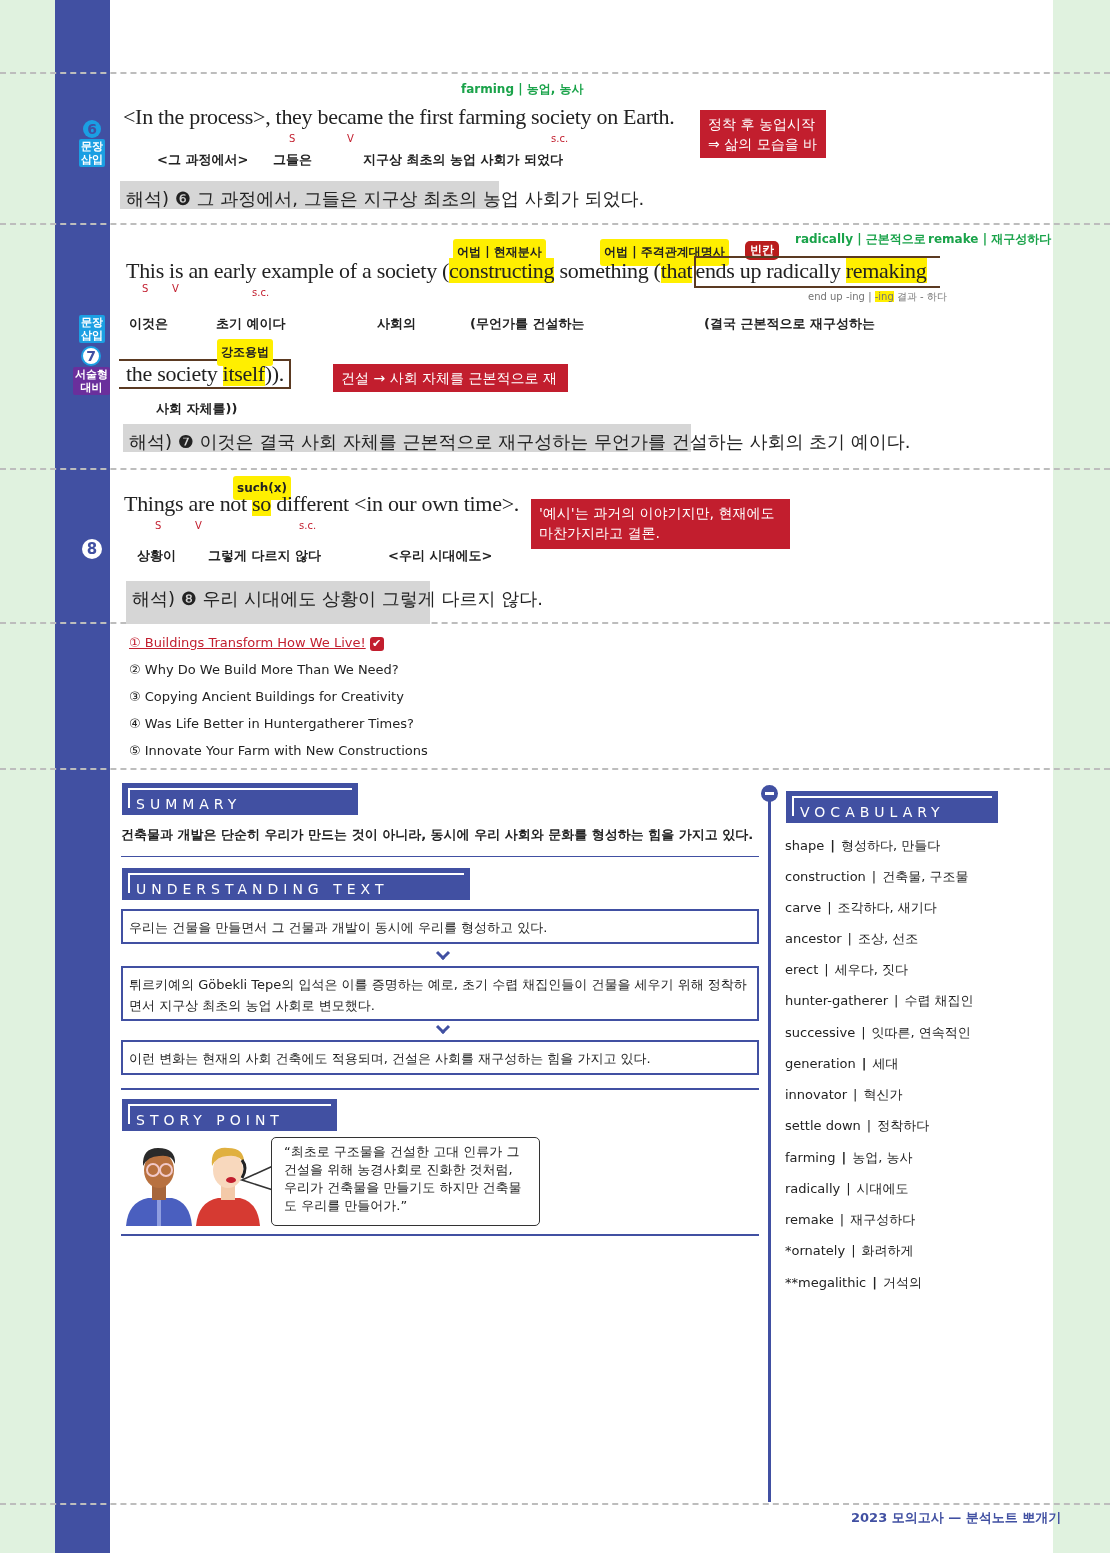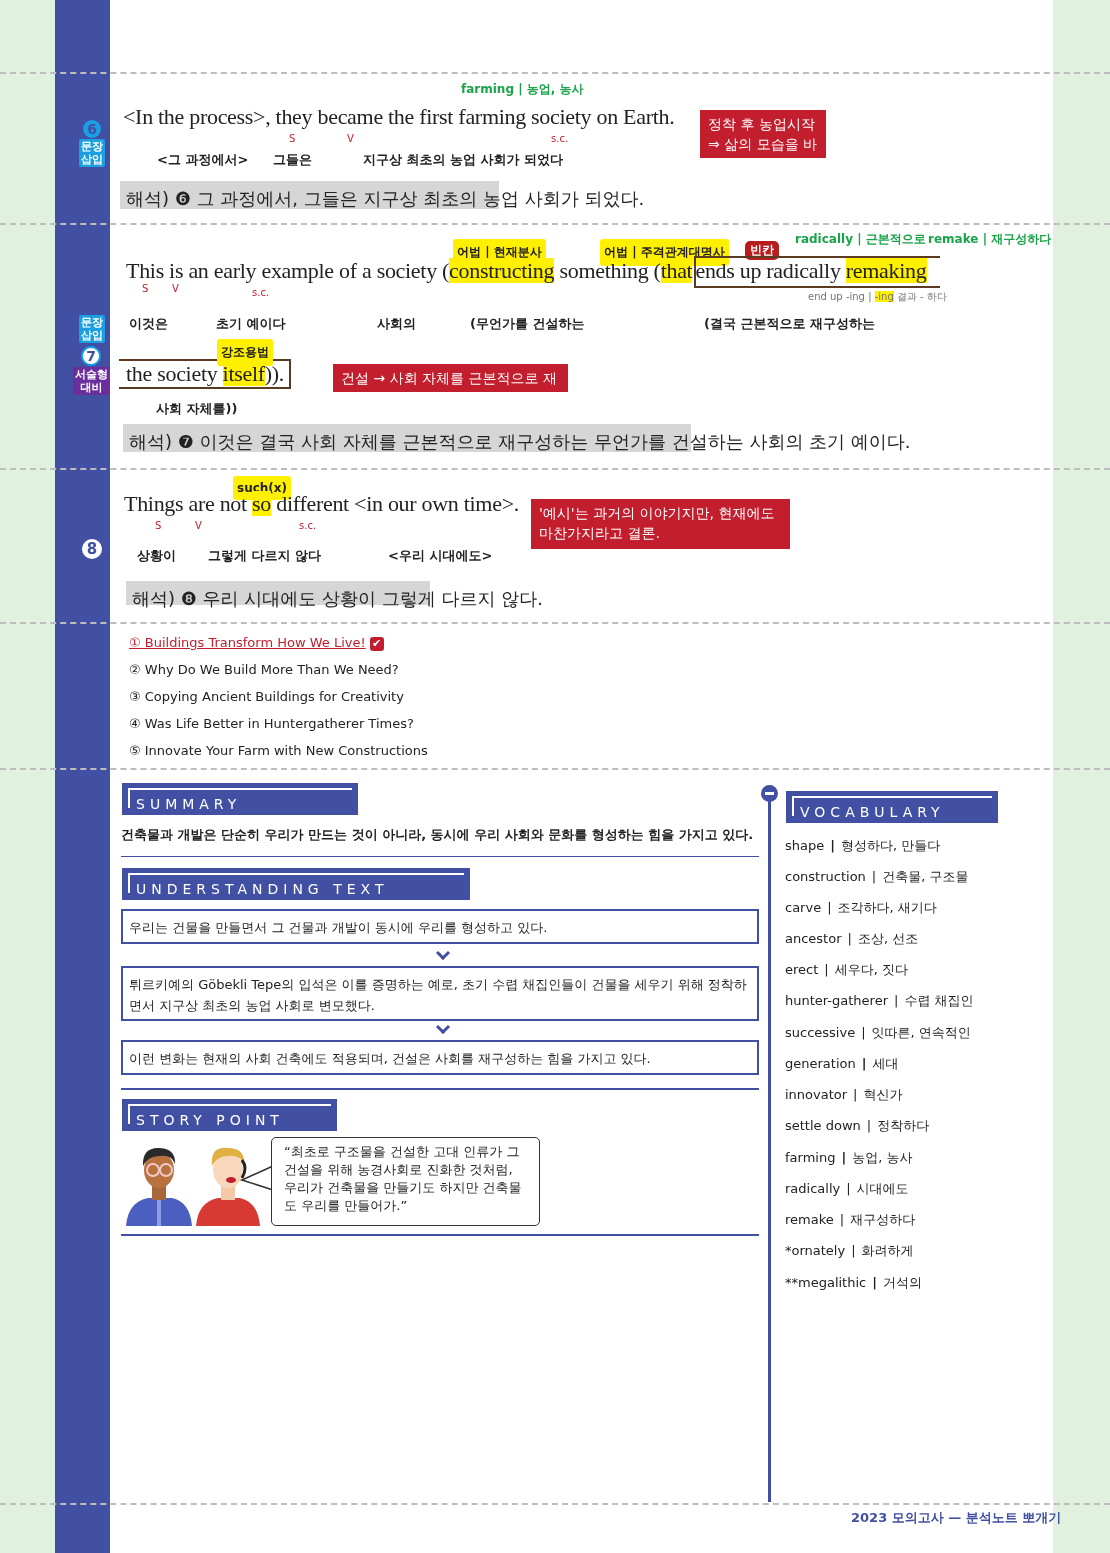--- a/index.html
+++ b/index.html
@@ -147,21 +147,21 @@
   <div class="abs mark" style="left:155px;top:520px">S</div>
   <div class="abs mark" style="left:195px;top:520px">V</div>
   <div class="abs mark" style="left:299px;top:520px">s.c.</div>
 
   <div class="abs kor" style="left:137px;top:547px">상황이</div>
   <div class="abs kor" style="left:208px;top:547px">그렇게 다르지 않다</div>
   <div class="abs kor" style="left:388px;top:547px">&lt;우리 시대에도&gt;</div>
 
   <div class="abs note" style="left:531px;top:499px;width:259px;height:50px">'예시'는 과거의 이야기지만, 현재에도 마찬가지라고 결론.</div>
 
-  <div class="abs trans" style="left:126px;top:581px;width:304px;height:24px">해석) ❽ 우리 시대에도 상황이 그렇게 다르지 않다.</div>
+  <div class="abs trans" style="left:126px;top:581px;width:304px;height:43px">해석) ❽ 우리 시대에도 상황이 그렇게 다르지 않다.</div>
 </section>
 
 <section>
   <div class="abs choice correct" style="left:129px;top:635px"><span>① Buildings Transform How We Live!</span><span class="check">✔</span></div>
   <div class="abs choice" style="left:129px;top:662px">② Why Do We Build More Than We Need?</div>
   <div class="abs choice" style="left:129px;top:689px">③ Copying Ancient Buildings for Creativity</div>
   <div class="abs choice" style="left:129px;top:716px">④ Was Life Better in Huntergatherer Times?</div>
   <div class="abs choice" style="left:129px;top:743px">⑤ Innovate Your Farm with New Constructions</div>
 </section>
 

